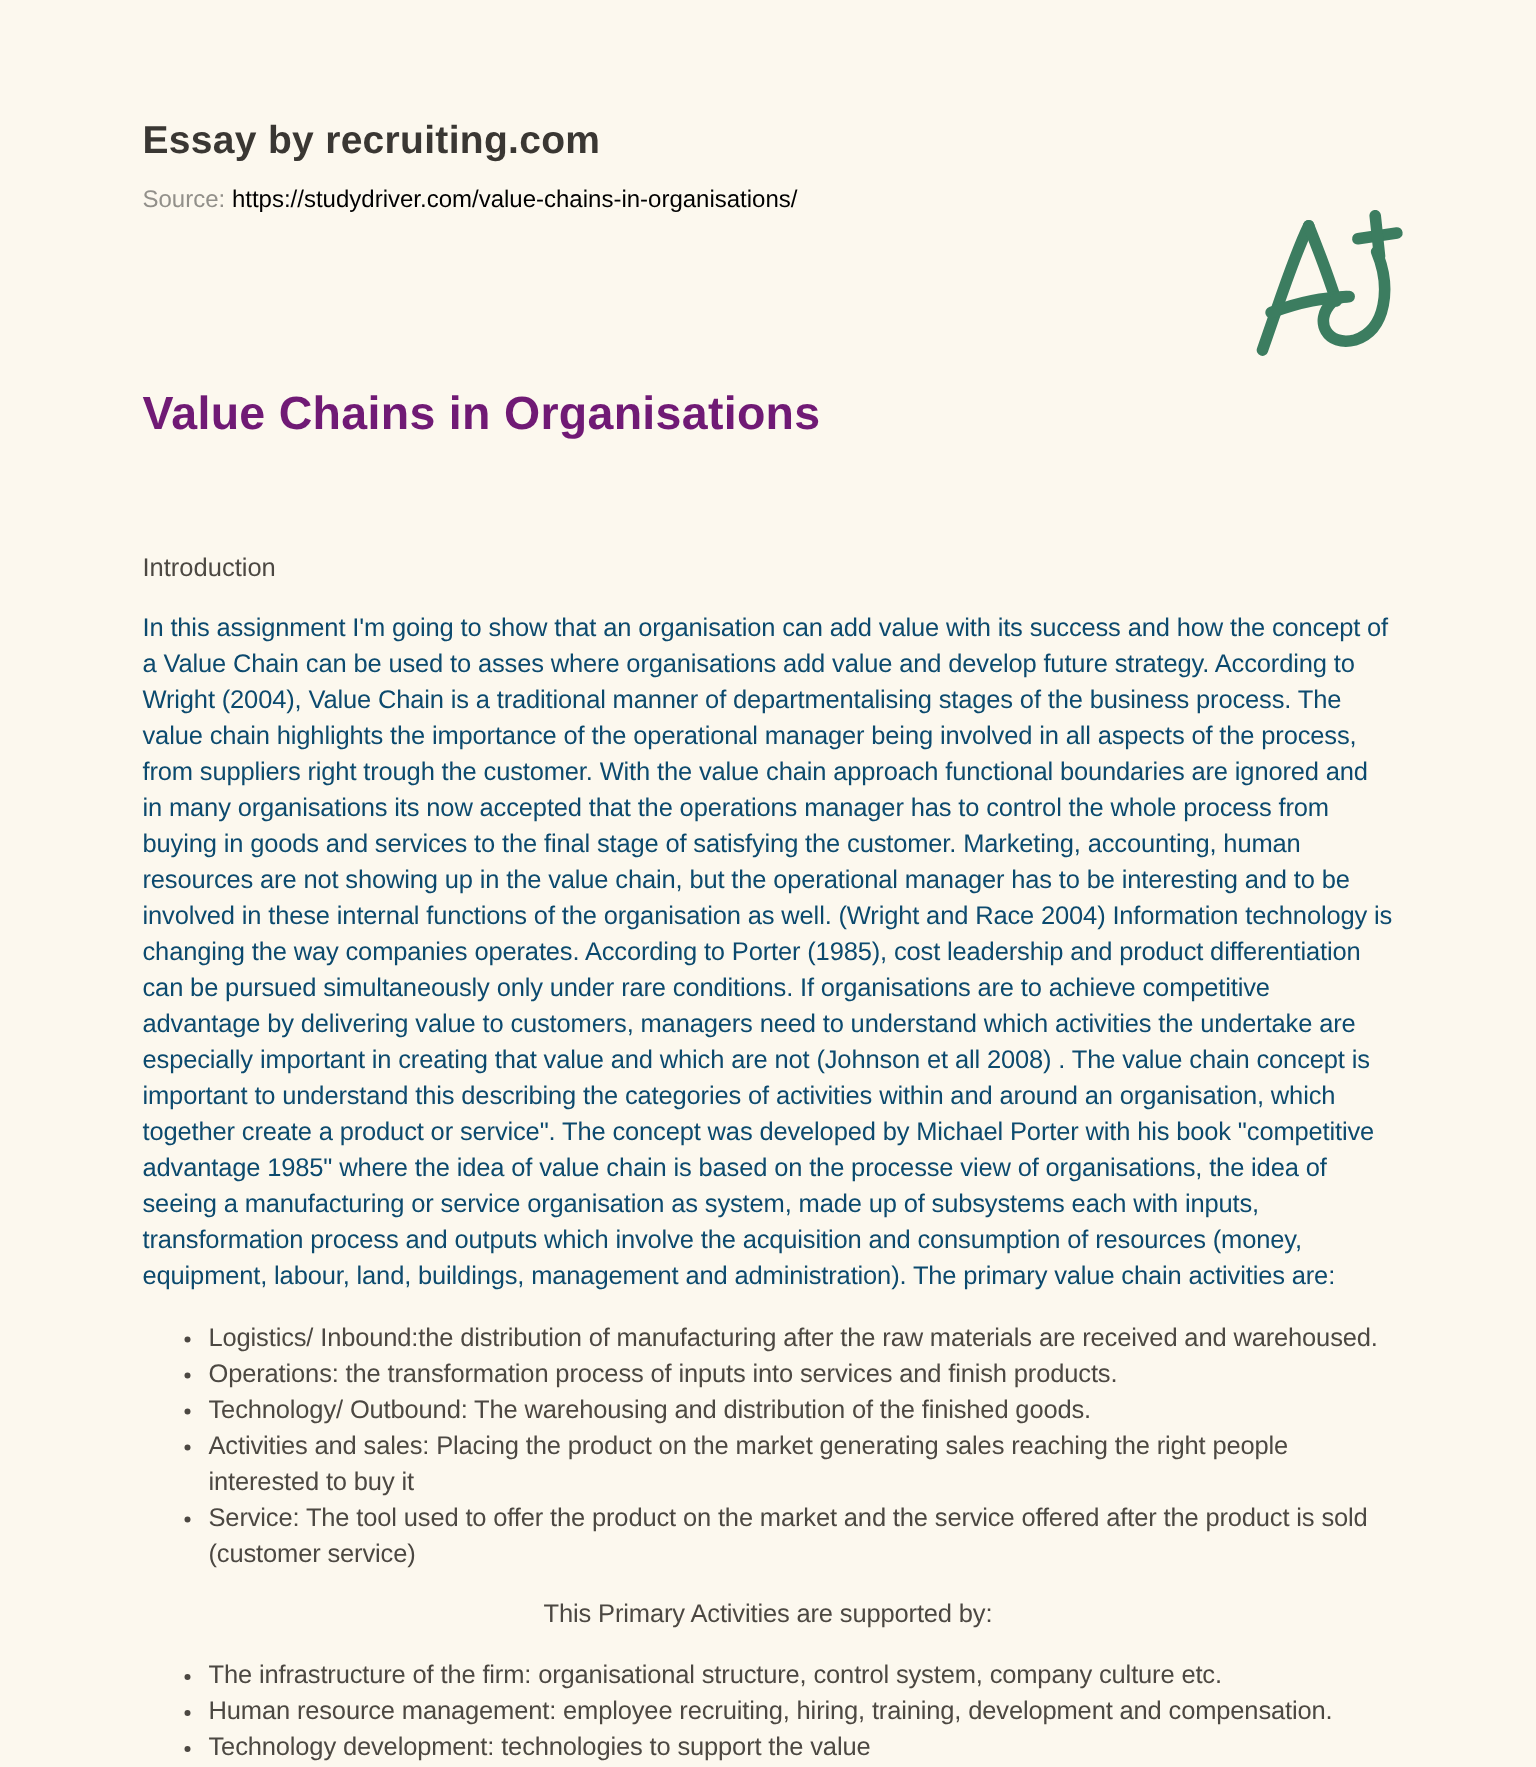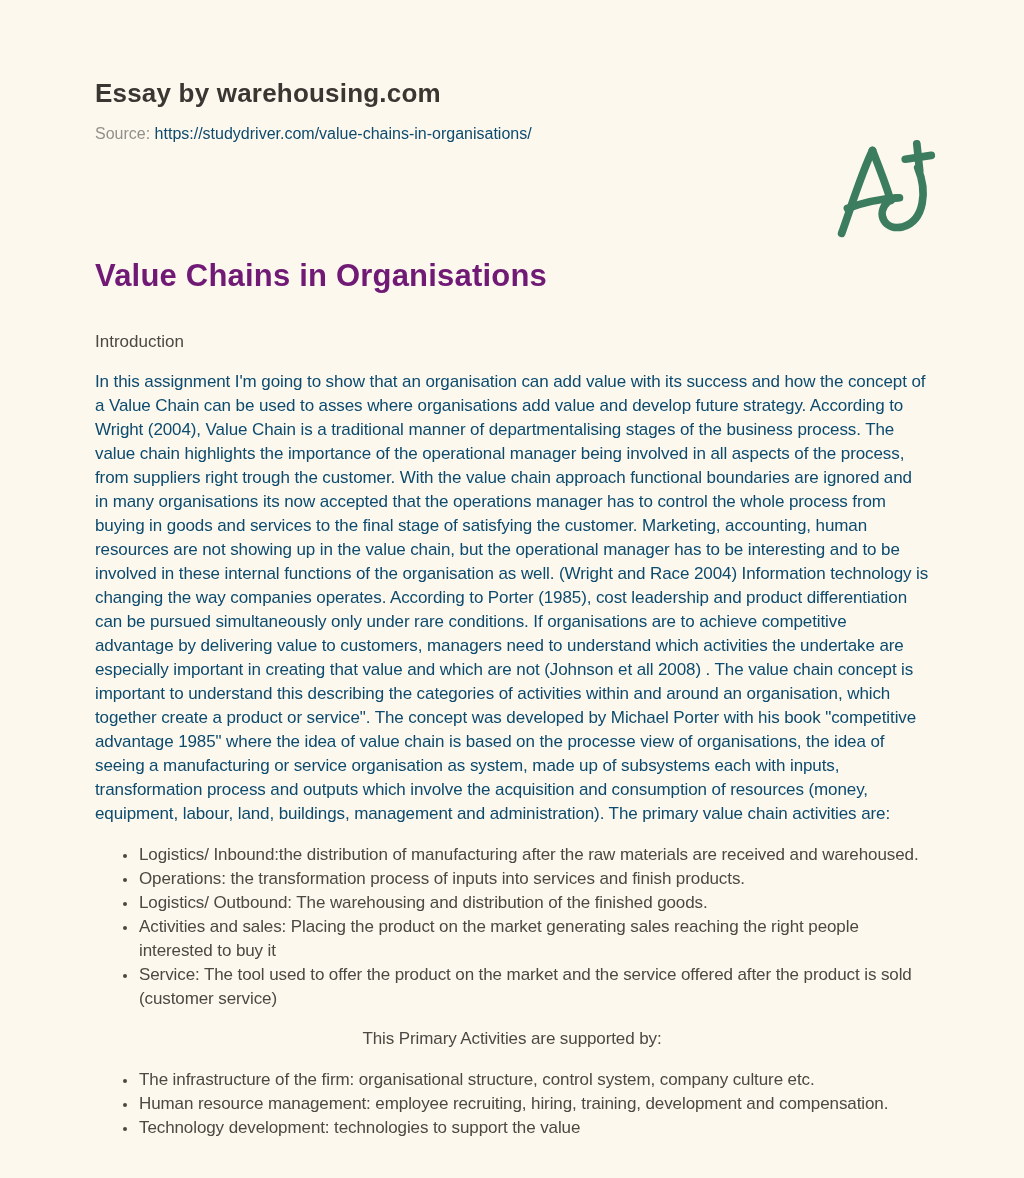--- a/index.html
+++ b/index.html
@@ -34,40 +34,40 @@
   .source-line {
     margin-top: 16px;
     font-size: 16px;
     line-height: 20px;
   }
   .source-label {
     color: #92908A;
     text-align: right;
   }
   .source-link {
-    color: #0c4a6e;
+    color: #000000;
     text-decoration: none;
   }
   .logo {
     position: absolute;
     top: 62px;
     right: 86px;
     width: 106px;
     height: 102px;
   }
   .doc-title {
     margin: 114px 0 0 0;
     font-size: 31px;
     line-height: 36px;
     font-weight: 700;
     color: #701a75;
     letter-spacing: 0.2px;
   }
   .section-heading {
-    margin: 36px 0 0 0;
+    margin: 73px 0 0 0;
     font-size: 17px;
     line-height: 24px;
     font-weight: 400;
     color: #4C4842;
   }
   .body-paragraph {
     margin: 16px 0 0 0;
     font-size: 17px;
     line-height: 24px;
     letter-spacing: -0.1px;
@@ -117,37 +117,37 @@
 
         <path d="M76 19 L 103 15"></path>
 
         <path d="M88 3 L 91 31"></path>
       </g>
     </svg>
   </div>
 
   <div class="content">
 
-    <h1 class="header-title">Essay by warehousing.com</h1>
+    <h1 class="header-title">Essay by recruiting.com</h1>
 
     <div class="source-line">
       <span class="source-label">Source:</span>
       <a class="source-link" href="#">https://studydriver.com/value-chains-in-organisations/</a>
     </div>
 
     <h2 class="doc-title">Value Chains in Organisations</h2>
 
     <div class="section-heading">Introduction</div>
 
     <p class="body-paragraph">In this assignment I'm going to show that an organisation can add value with its success and how the concept of a Value Chain can be used to asses where organisations add value and develop future strategy. According to Wright (2004), Value Chain is a traditional manner of departmentalising stages of the business process. The value chain highlights the importance of the operational manager being involved in all aspects of the process, from suppliers right trough the customer. With the value chain approach functional boundaries are ignored and in many organisations its now accepted that the operations manager has to control the whole process from buying in goods and services to the final stage of satisfying the customer. Marketing, accounting, human resources are not showing up in the value chain, but the operational manager has to be interesting and to be involved in these internal functions of the organisation as well. (Wright and Race 2004) Information technology is changing the way companies operates. According to Porter (1985), cost leadership and product differentiation can be pursued simultaneously only under rare conditions. If organisations are to achieve competitive advantage by delivering value to customers, managers need to understand which activities the undertake are especially important in creating that value and which are not (Johnson et all 2008) . The value chain concept is important to understand this describing the categories of activities within and around an organisation, which together create a product or service". The concept was developed by Michael Porter with his book "competitive advantage 1985" where the idea of value chain is based on the processe view of organisations, the idea of seeing a manufacturing or service organisation as system, made up of subsystems each with inputs, transformation process and outputs which involve the acquisition and consumption of resources (money, equipment, labour, land, buildings, management and administration). The primary value chain activities are:</p>
 
     <ul class="doc-list">
         <li>Logistics/ Inbound:the distribution of manufacturing after the raw materials are received and warehoused.</li>
         <li>Operations: the transformation process of inputs into services and finish products.</li>
-        <li>Logistics/ Outbound: The warehousing and distribution of the finished goods.</li>
+        <li>Technology/ Outbound: The warehousing and distribution of the finished goods.</li>
         <li>Activities and sales: Placing the product on the market generating sales reaching the right people interested to buy it</li>
         <li>Service: The tool used to offer the product on the market and the service offered after the product is sold (customer service)</li>
       </ul>
 
     <p class="support-intro">This Primary Activities are supported by:</p>
 
     <ul class="doc-list">
         <li>The infrastructure of the firm: organisational structure, control system, company culture etc.</li>
         <li>Human resource management: employee recruiting, hiring, training, development and compensation.</li>
         <li>Technology development: technologies to support the value</li>

